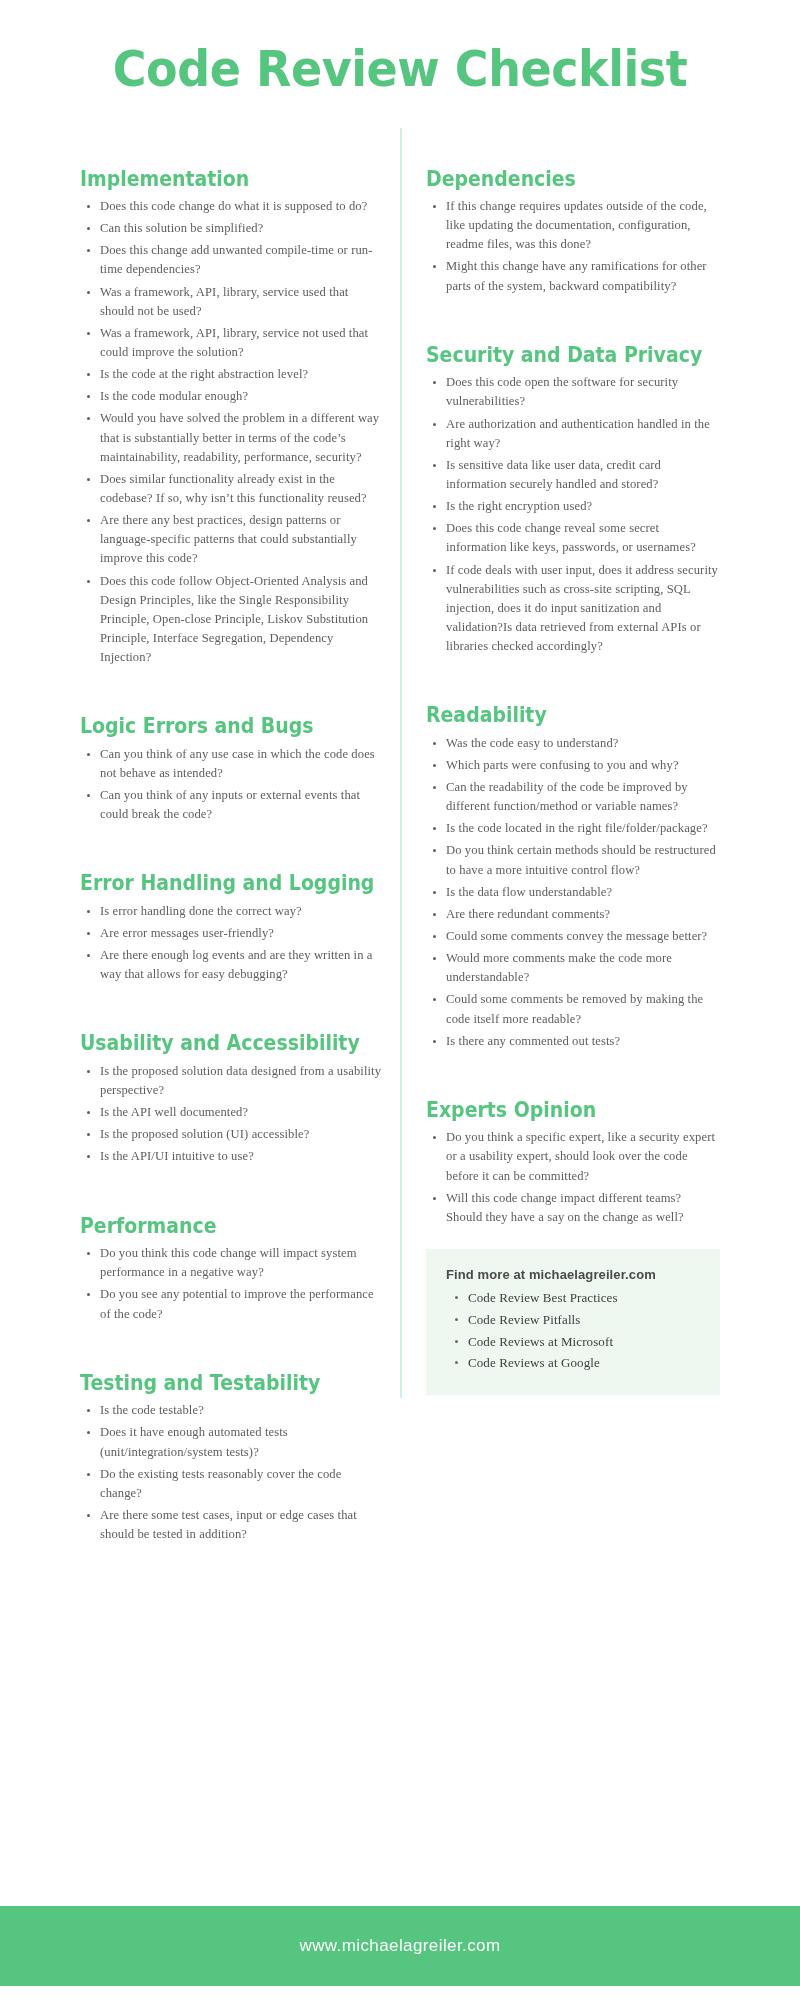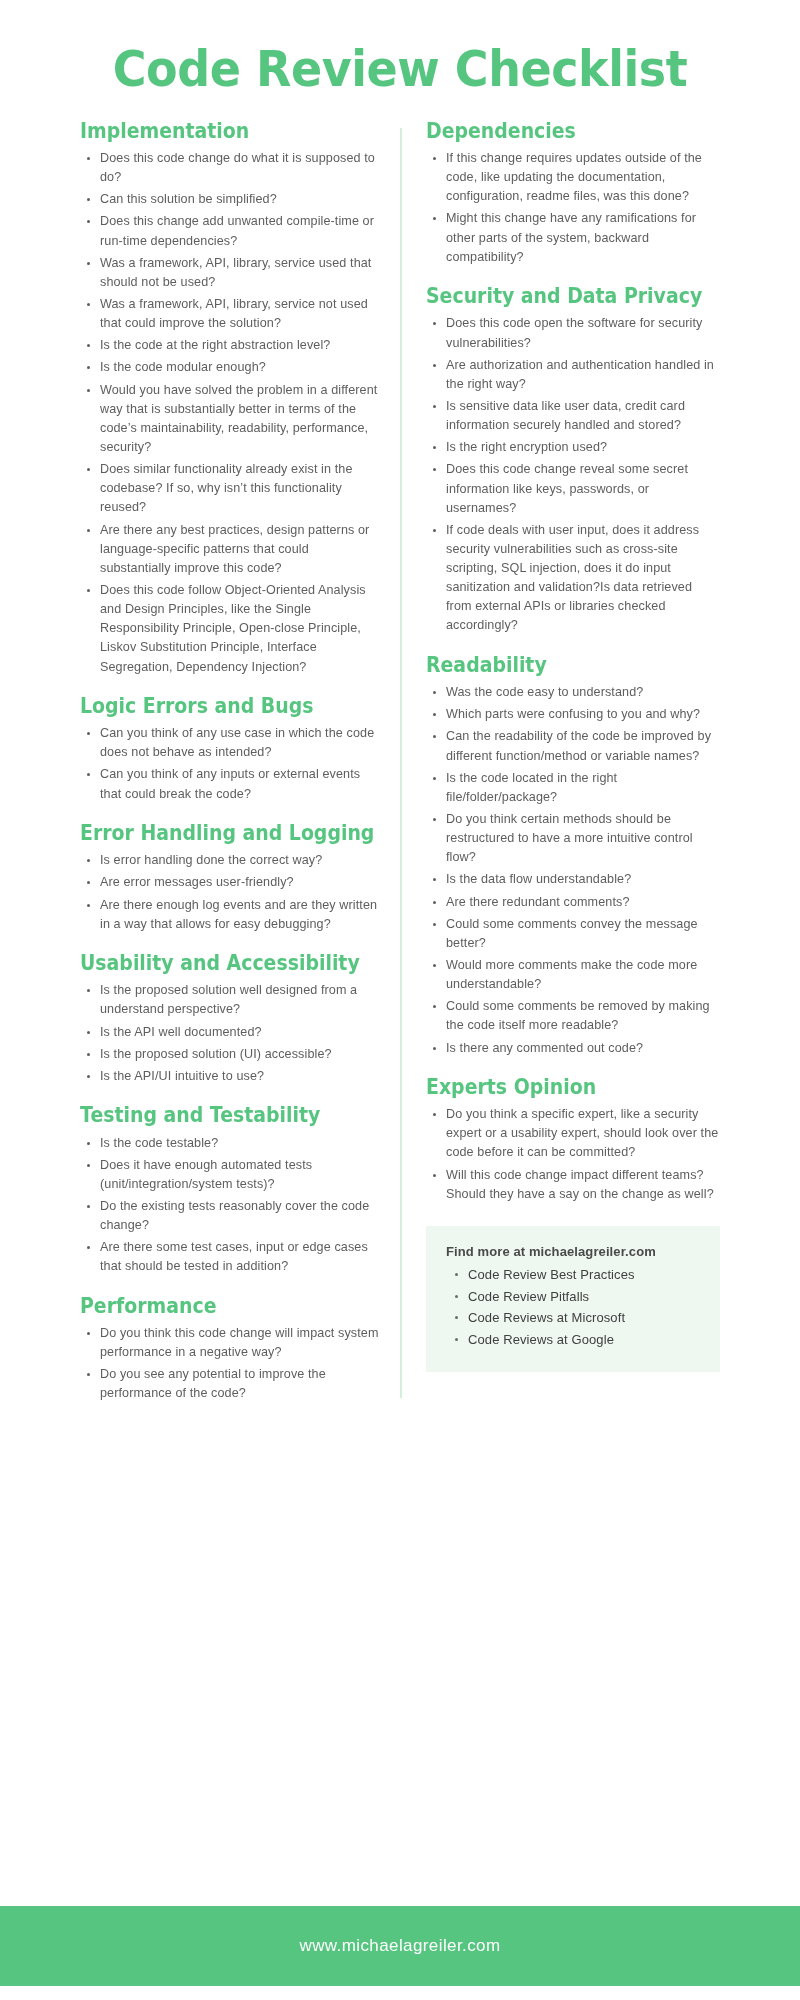--- a/index.html
+++ b/index.html
@@ -57,21 +57,21 @@
   .divider {
     position: absolute;
     left: 50%;
     top: 22px;
     width: 2px;
     height: 1270px;
     background: #d4efdd;
   }
 
   
-  .section { margin-bottom: 18px; }
+  .section { margin-bottom: 18px; margin-top: 48px; }
 
   .section-title {
     color: #55c57f;
     font-family: "DejaVu Sans", sans-serif;
     font-weight: bold;
     font-size: 21px;
     line-height: 1.12;
     margin-bottom: 6px;
     transform: scaleX(0.9);
     transform-origin: left center;
@@ -85,20 +85,21 @@
   }
 
   ul.items li {
     position: relative;
     padding-left: 20px;
     margin-bottom: 3px;
     color: #5e5e5e;
     font-size: 12.6px;
     line-height: 1.52;
     letter-spacing: 0.1px;
+    font-family: Liberation Serif, serif;
   }
 
   ul.items li::before {
     content: "";
     position: absolute;
     left: 7px;
     top: 8px;
     width: 3px;
     height: 3px;
     border-radius: 50%;
@@ -190,40 +191,40 @@
           <div class="section-title">Error Handling and Logging</div>
           <ul class="items">
             <li>Is error handling done the correct way?</li>
             <li>Are error messages user-friendly?</li>
             <li>Are there enough log events and are they written in a way that allows for easy debugging?</li>
           </ul>
         </div>
         <div class="section">
           <div class="section-title">Usability and Accessibility</div>
           <ul class="items">
-            <li>Is the proposed solution well designed from a understand perspective?</li>
+            <li>Is the proposed solution data designed from a usability perspective?</li>
             <li>Is the API well documented?</li>
             <li>Is the proposed solution (UI) accessible?</li>
             <li>Is the API/UI intuitive to use?</li>
+          </ul>
+        </div>
+        <div class="section">
+          <div class="section-title">Performance</div>
+          <ul class="items">
+            <li>Do you think this code change will impact system performance in a negative way?</li>
+            <li>Do you see any potential to improve the performance of the code?</li>
           </ul>
         </div>
         <div class="section">
           <div class="section-title">Testing and Testability</div>
           <ul class="items">
             <li>Is the code testable?</li>
             <li>Does it have enough automated tests (unit/integration/system tests)?</li>
             <li>Do the existing tests reasonably cover the code change?</li>
             <li>Are there some test cases, input or edge cases that should be tested in addition?</li>
-          </ul>
-        </div>
-        <div class="section">
-          <div class="section-title">Performance</div>
-          <ul class="items">
-            <li>Do you think this code change will impact system performance in a negative way?</li>
-            <li>Do you see any potential to improve the performance of the code?</li>
           </ul>
         </div>
       </div>
     <div class="col col-right">
       <div class="section">
           <div class="section-title">Dependencies</div>
           <ul class="items">
             <li>If this change requires updates outside of the code, like updating the documentation, configuration, readme files, was this done?</li>
             <li>Might this change have any ramifications for other parts of the system, backward compatibility?</li>
           </ul>
@@ -245,21 +246,21 @@
             <li>Was the code easy to understand?</li>
             <li>Which parts were confusing to you and why?</li>
             <li>Can the readability of the code be improved by different function/method or variable names?</li>
             <li>Is the code located in the right file/folder/package?</li>
             <li>Do you think certain methods should be restructured to have a more intuitive control flow?</li>
             <li>Is the data flow understandable?</li>
             <li>Are there redundant comments?</li>
             <li>Could some comments convey the message better?</li>
             <li>Would more comments make the code more understandable?</li>
             <li>Could some comments be removed by making the code itself more readable?</li>
-            <li>Is there any commented out code?</li>
+            <li>Is there any commented out tests?</li>
           </ul>
         </div>
         <div class="section">
           <div class="section-title">Experts Opinion</div>
           <ul class="items">
             <li>Do you think a specific expert, like a security expert or a usability expert, should look over the code before it can be committed?</li>
             <li>Will this code change impact different teams? Should they have a say on the change as well?</li>
           </ul>
         </div>
         <div class="resource-box">

